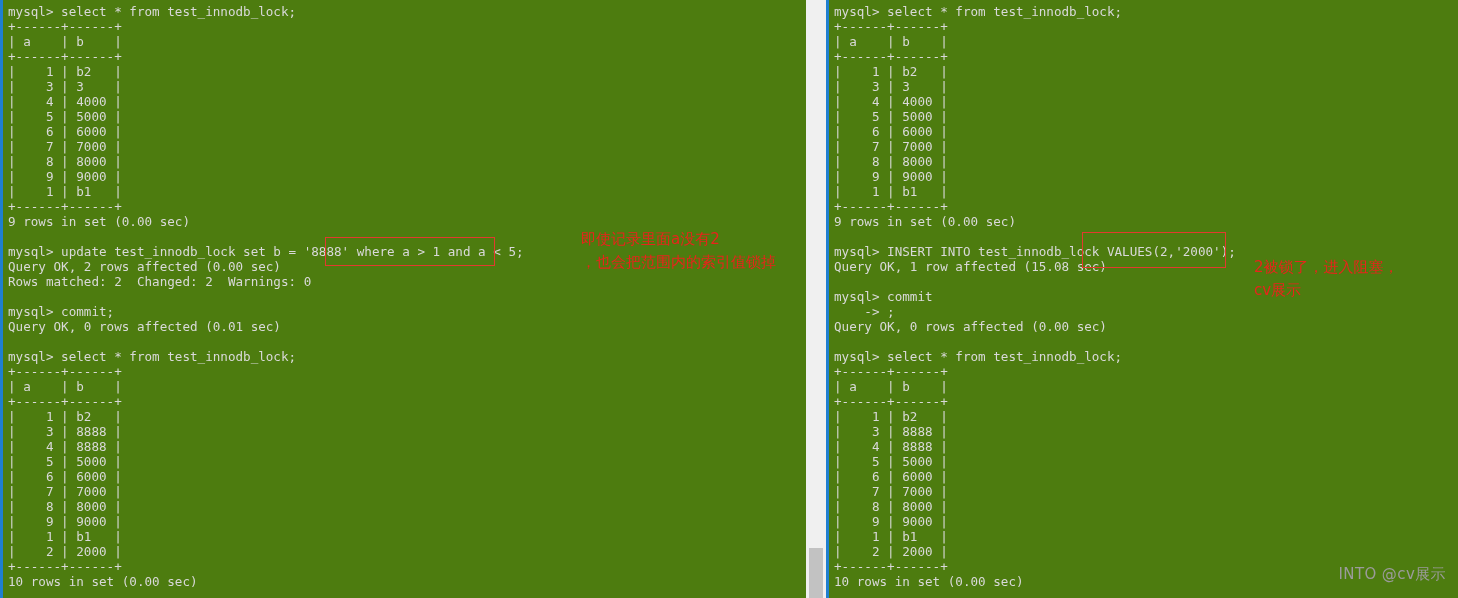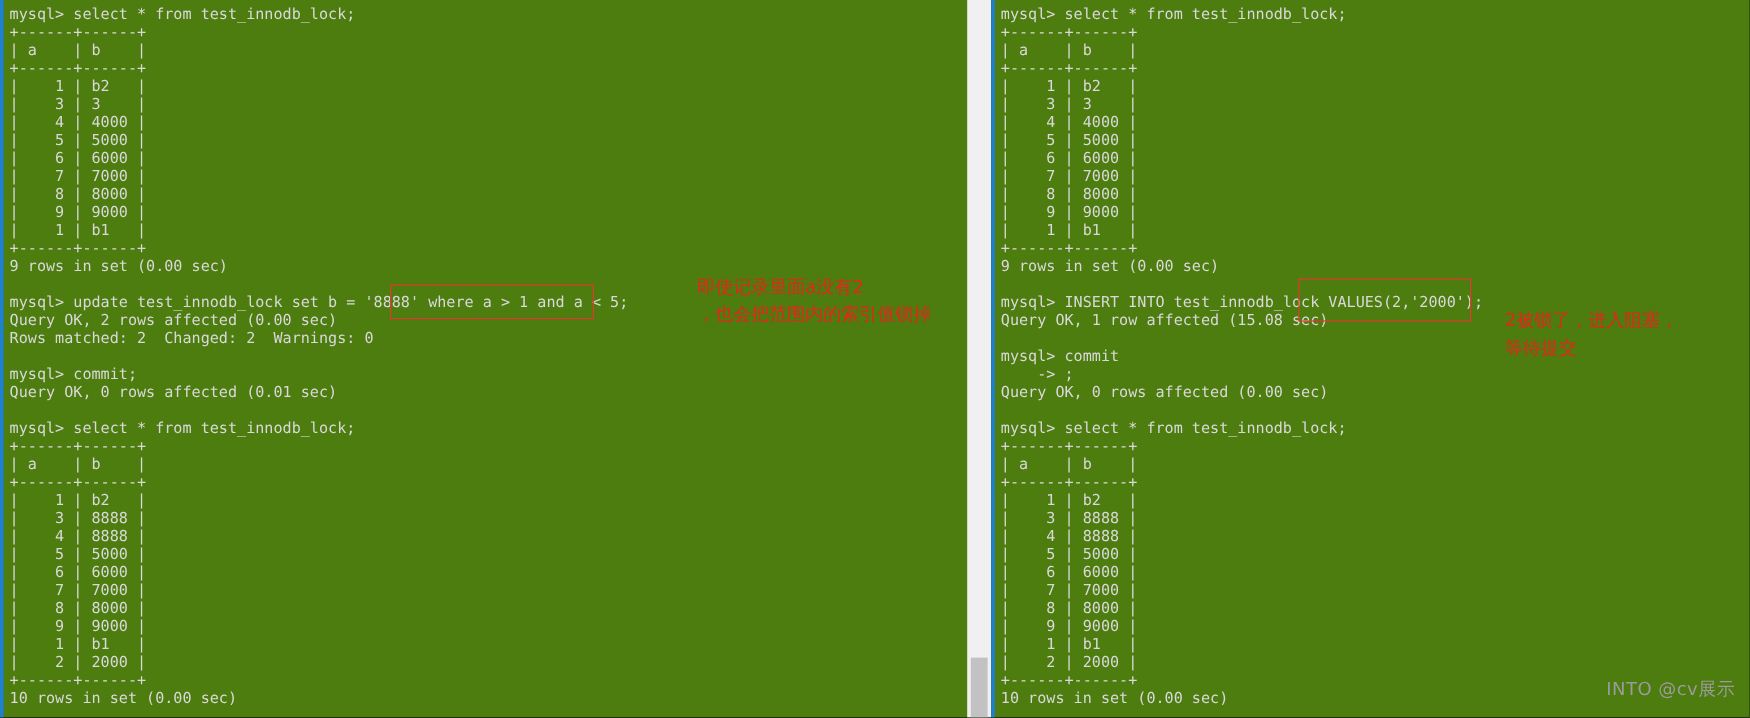--- a/index.html
+++ b/index.html
@@ -186,15 +186,15 @@
 |    9 | 9000 |
 |    1 | b1   |
 |    2 | 2000 |
 +------+------+
 10 rows in set (0.00 sec)</pre>
 </div>
 
 <div class="redbox" id="redbox-values"></div>
 
 <div class="annotation" id="annot-right">2被锁了，进入阻塞，
-等待提交</div>
+cv展示</div>
 
 <div id="watermark">INTO @cv展示</div>
 
 </body></html>

